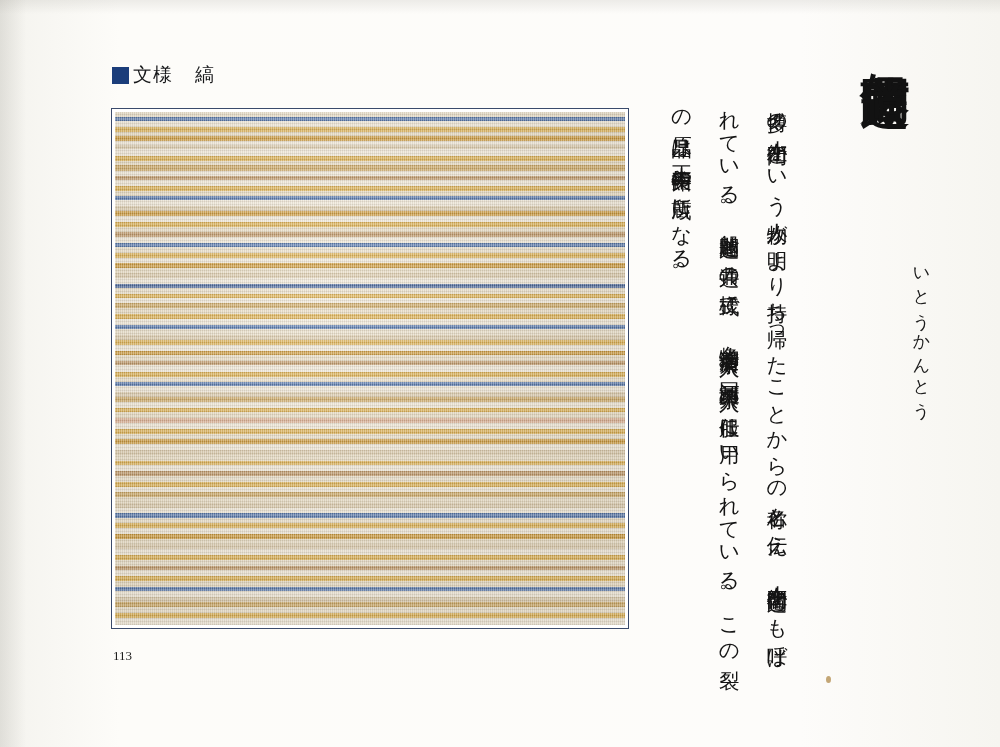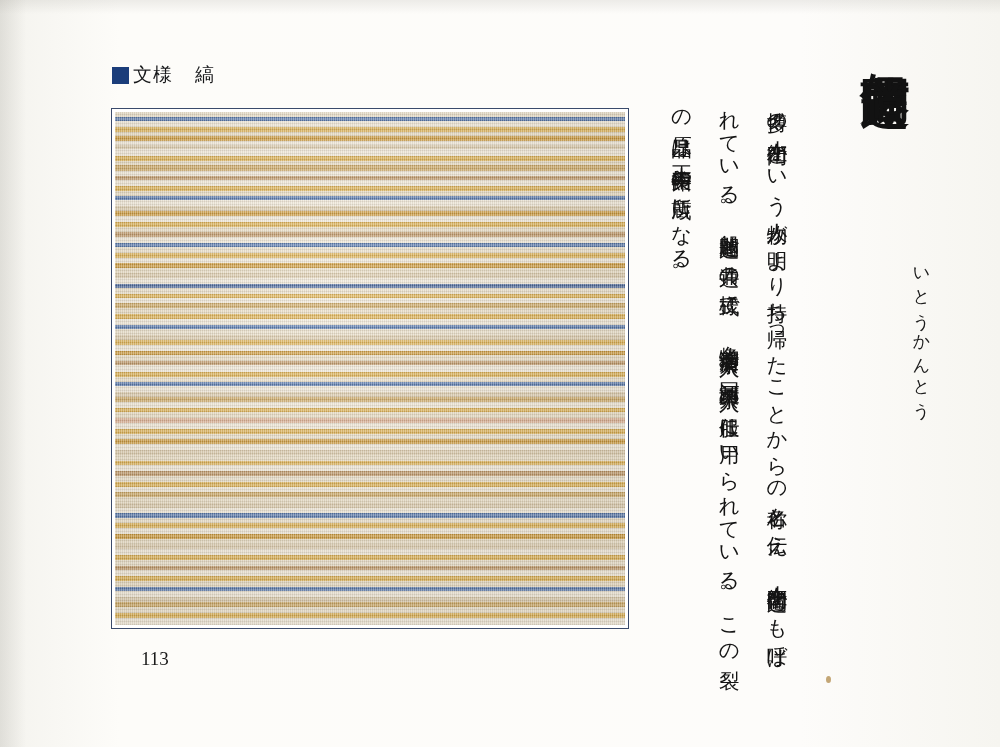--- a/index.html
+++ b/index.html
@@ -110,24 +110,23 @@
     inset: 0;
     pointer-events: none;
     background: radial-gradient(ellipse at 40% 35%, rgba(255,255,255,0.10), rgba(120,110,90,0.10) 80%);
   }
 
   
   .page-number {
     position: absolute;
     left: 113px;
     top: 648px;
-    font-size: 19px;
+    font-size: 13px;
     color: #1a1a1a;
     font-family: "Liberation Serif", serif;
-    margin-left: 28px;
   }
 
   
   .title-block {
     position: absolute;
     right: 56px;
     top: 34px;
     display: flex;
     flex-direction: row;
     align-items: flex-start;

